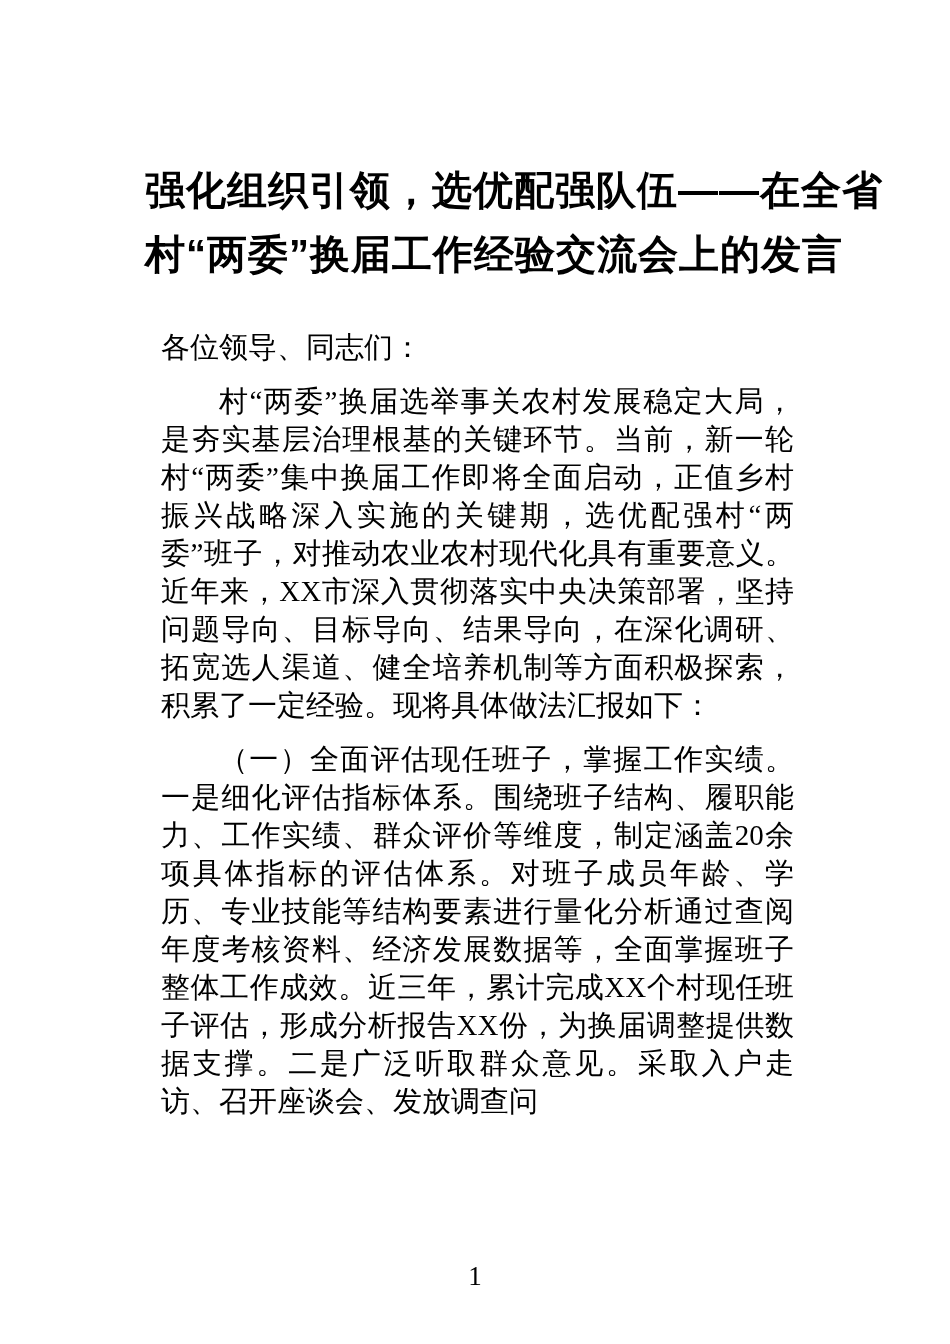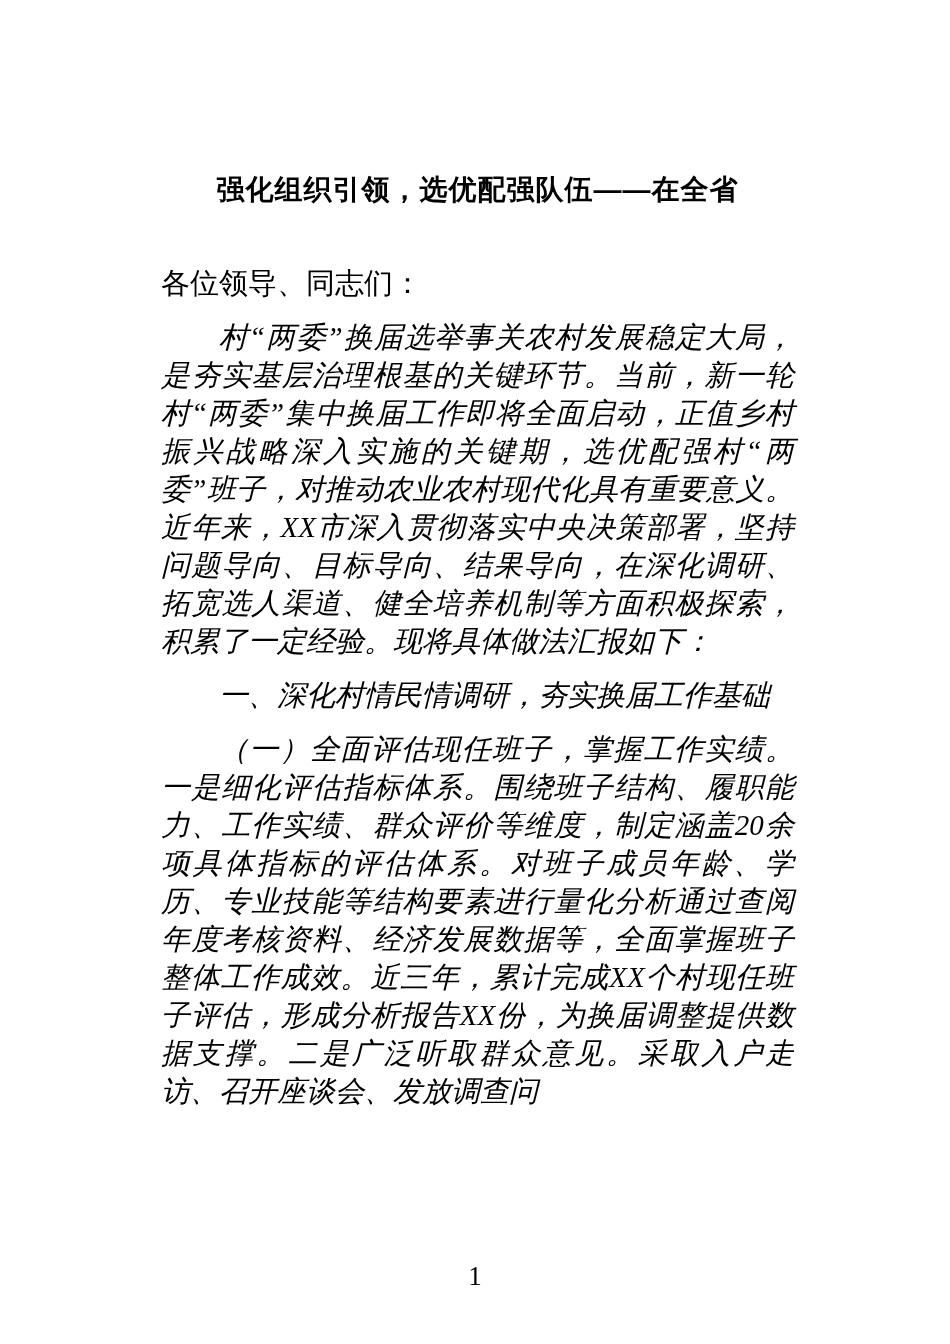--- a/index.html
+++ b/index.html
@@ -19,21 +19,21 @@
     height: 1344px;
     background: #ffffff;
     color: #000000;
     padding: 158px 140px 0 145px;
   }
   .doc-title {
     margin: 0 0 42px 0;
     text-align: center;
     font-family: "Liberation Sans", sans-serif;
     font-weight: 700;
-    font-size: 28px;
+    font-size: 40px;
     line-height: 64px;
     color: #000000;
     letter-spacing: 1px;
   }
   .title-line {
     display: block;
     white-space: nowrap;
   }
   .doc-body {
     font-family: "Liberation Serif", serif;
@@ -42,44 +42,43 @@
     text-align: justify;
     text-justify: inter-character;
     color: #000000;
   }
   .doc-body p {
     margin: 16px;
     padding: 0;
   }
   .doc-body p.indent {
     text-indent: 2em;
-    font-style: italic;
   }
   .page-number {
     position: absolute;
     bottom: 52px;
     left: 0;
     width: 950px;
     text-align: center;
     font-family: "Liberation Serif", serif;
     font-size: 27px;
     color: #000000;
   }
 </style>
 </head>
 <body>
 
 <div class="page">
 
   <h1 class="doc-title">
     <span class="title-line">强化组织引领，选优配强队伍——在全省</span>
+    <span class="title-line">村“两委”换届工作经验交流会上的发言</span>
   </h1>
 
   <div class="doc-body">
     <p class="salutation">各位领导、同志们：</p>
     <p class="indent">村“两委”换届选举事关农村发展稳定大局，是夯实基层治理根基的关键环节。当前，新一轮村“两委”集中换届工作即将全面启动，正值乡村振兴战略深入实施的关键期，选优配强村“两委”班子，对推动农业农村现代化具有重要意义。近年来，XX市深入贯彻落实中央决策部署，坚持问题导向、目标导向、结果导向，在深化调研、拓宽选人渠道、健全培养机制等方面积极探索，积累了一定经验。现将具体做法汇报如下：</p>
-    <p class="indent">一、深化村情民情调研，夯实换届工作基础</p>
     <p class="indent">（一）全面评估现任班子，掌握工作实绩。一是细化评估指标体系。围绕班子结构、履职能力、工作实绩、群众评价等维度，制定涵盖20余项具体指标的评估体系。对班子成员年龄、学历、专业技能等结构要素进行量化分析通过查阅年度考核资料、经济发展数据等，全面掌握班子整体工作成效。近三年，累计完成XX个村现任班子评估，形成分析报告XX份，为换届调整提供数据支撑。二是广泛听取群众意见。采取入户走访、召开座谈会、发放调查问</p>
   </div>
 
   <div class="page-number">1</div>
 
 </div>
 
 </body></html>

